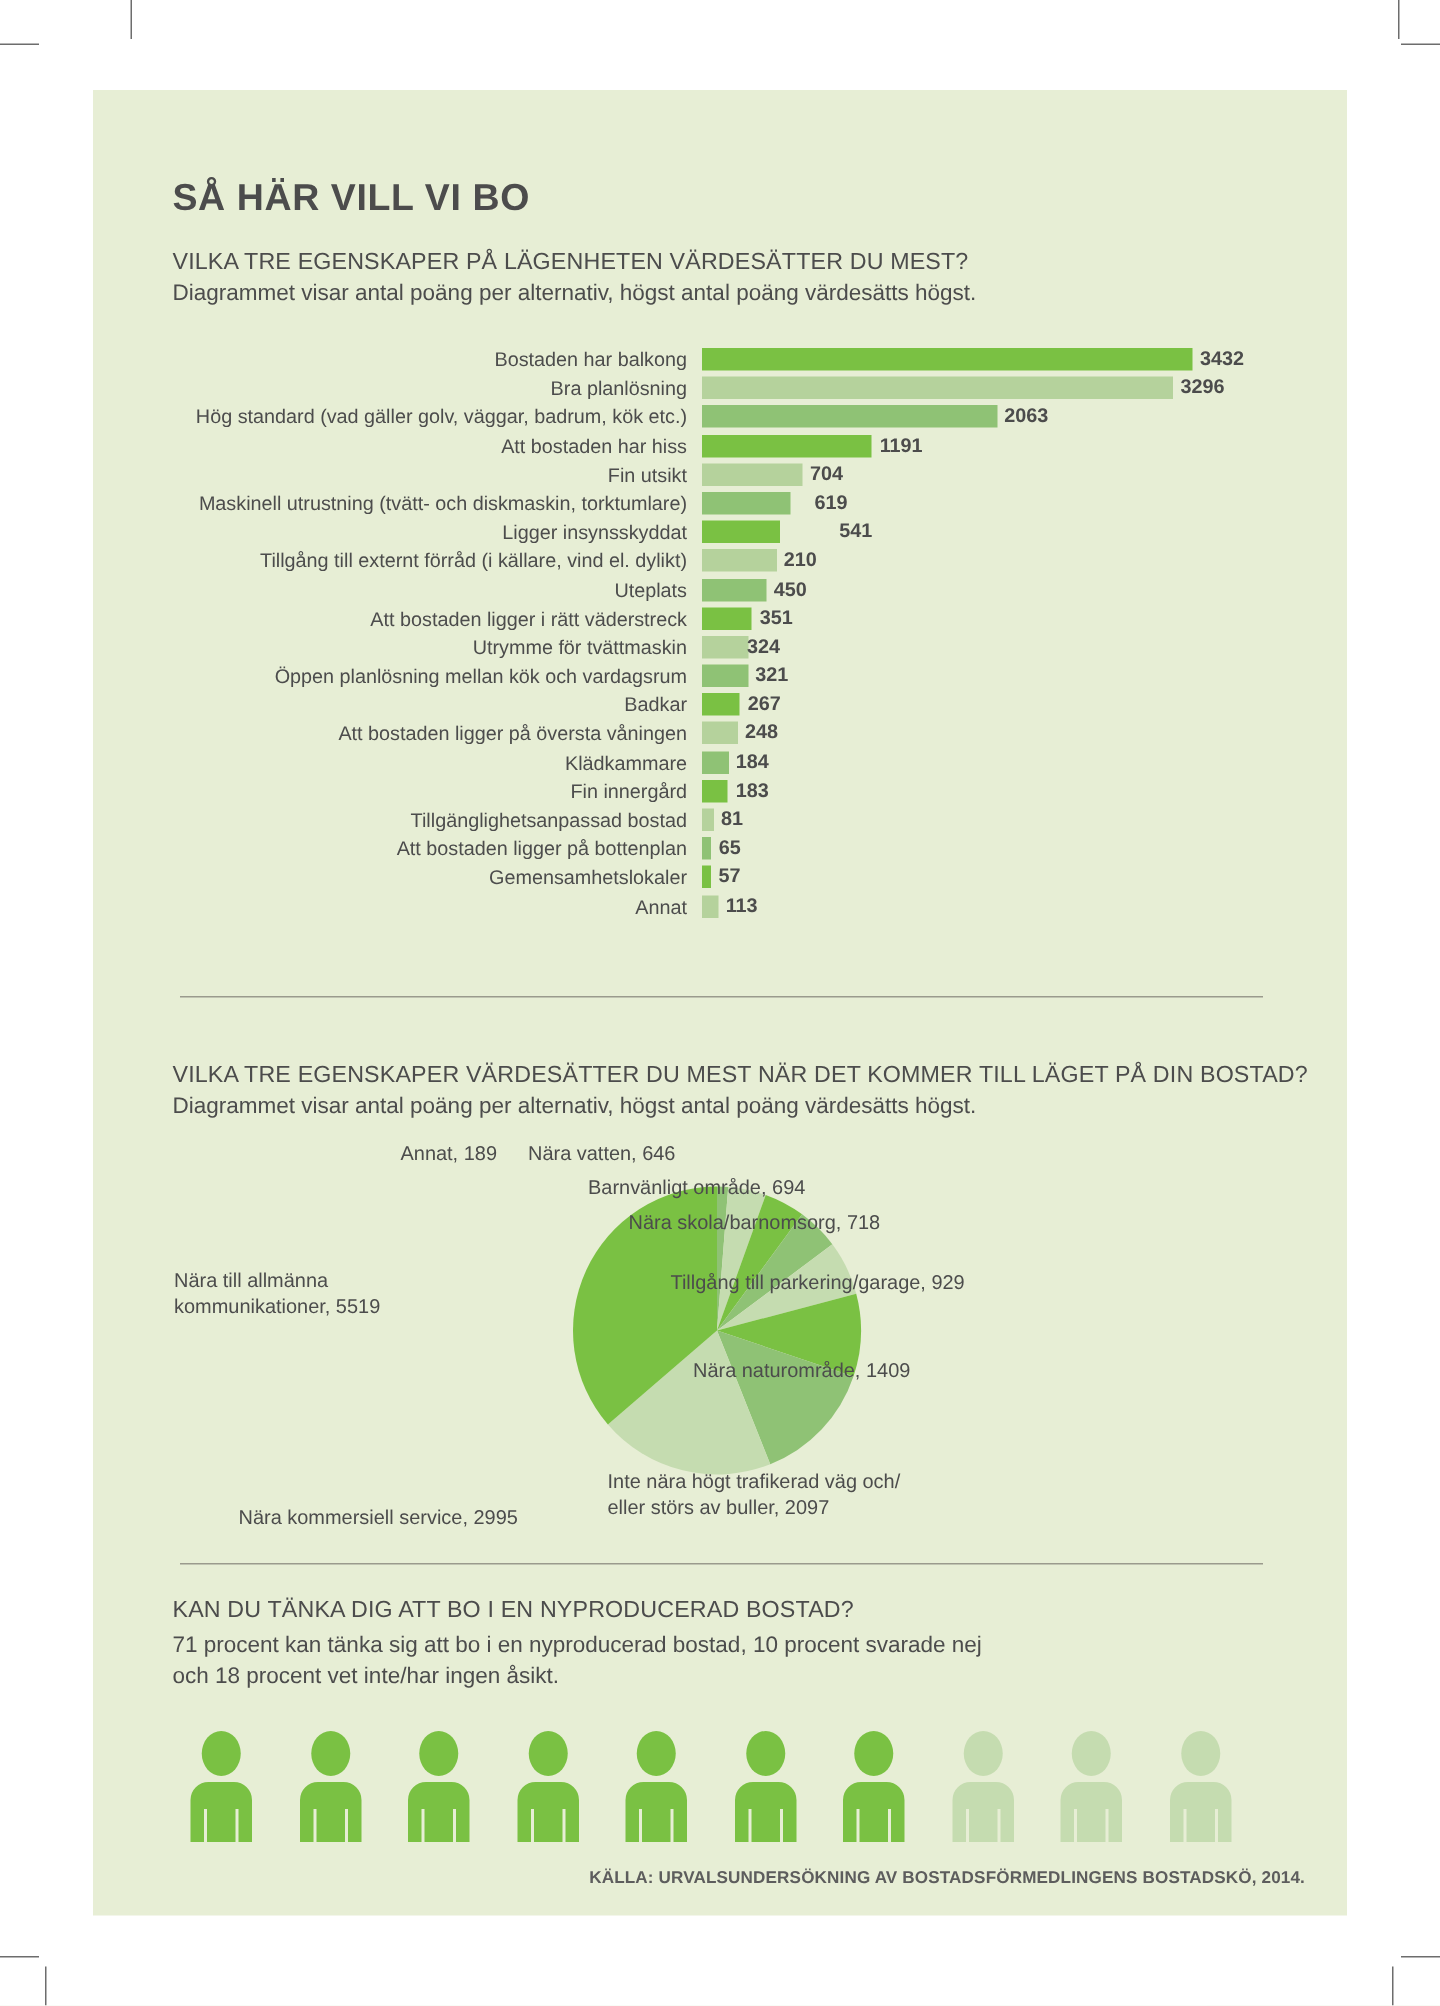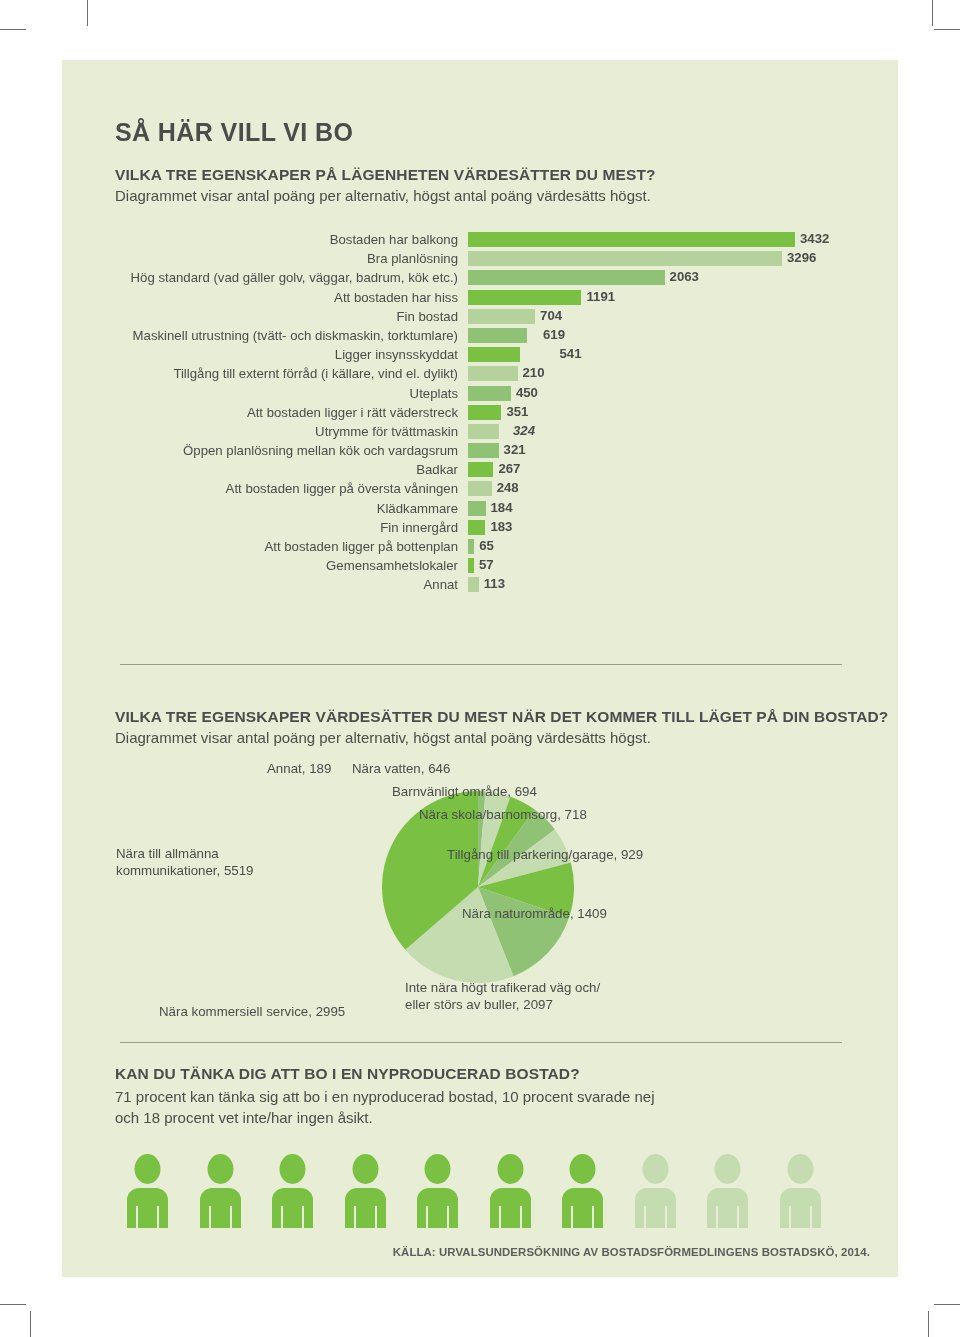--- a/index.html
+++ b/index.html
@@ -25,21 +25,21 @@
     background: #e7eed5;
   }
 
   
   .h1 {
     position: absolute; left: 53px; top: 58px;
     font-size: 25px; font-weight: bold; letter-spacing: .4px;
     color: #4c4c4c;
   }
   .sec-title {
-    font-size: 15.5px; font-weight: bold; color: #4c4c4c;
+    font-size: 15.5px; font-weight: normal; color: #4c4c4c;
     letter-spacing: .1px; white-space: nowrap;
   }
   .sec-sub {
     font-size: 15px; color: #4c4c4c; font-weight: normal;
     margin-top: 3px; white-space: nowrap;
   }
 
   #sec1-head { position:absolute; left:53px; top:106px; }
   #sec2-head { position:absolute; left:53px; top:628px;margin-top:20px; }
   #sec3-head { position:absolute; left:53px; top:1005px; }
@@ -138,21 +138,21 @@
           </div>
         </div>
         <div class="bar-row">
           <div class="bar-label">Att bostaden har hiss</div>
           <div class="bar-track">
             <div class="bar-fill" style="width: 113.478px; background: rgb(122, 193, 67);"></div>
             <span class="bar-val" style="left: 113.478px;">1191</span>
           </div>
         </div>
         <div class="bar-row">
-          <div class="bar-label">Fin bostad</div>
+          <div class="bar-label">Fin utsikt</div>
           <div class="bar-track">
             <div class="bar-fill" style="width: 67.0769px; background: rgb(181, 210, 156);"></div>
             <span class="bar-val" style="left: 67.0769px;">704</span>
           </div>
         </div>
         <div class="bar-row">
           <div class="bar-label">Maskinell utrustning (tvätt- och diskmaskin, torktumlare)</div>
           <div class="bar-track">
             <div class="bar-fill" style="width: 58.9781px; background: rgb(143, 194, 117);"></div>
             <span class="bar-val" style="left: 58.9781px; padding-left: 16px;">619</span>
@@ -183,21 +183,21 @@
           <div class="bar-label">Att bostaden ligger i rätt väderstreck</div>
           <div class="bar-track">
             <div class="bar-fill" style="width: 33.4432px; background: rgb(122, 193, 67);"></div>
             <span class="bar-val" style="left: 33.4432px;">351</span>
           </div>
         </div>
         <div class="bar-row">
           <div class="bar-label">Utrymme för tvättmaskin</div>
           <div class="bar-track">
             <div class="bar-fill" style="width: 30.8706px; background: rgb(181, 210, 156);"></div>
-            <span class="bar-val" style="left: 40px; font-style: italic;">324</span>
+            <span class="bar-val" style="left: 25px;">324</span>
           </div>
         </div>
         <div class="bar-row">
           <div class="bar-label">Öppen planlösning mellan kök och vardagsrum</div>
           <div class="bar-track">
             <div class="bar-fill" style="width: 30.5848px; background: rgb(143, 194, 117);"></div>
             <span class="bar-val" style="left: 30.5848px;">321</span>
           </div>
         </div>
         <div class="bar-row">
@@ -219,20 +219,27 @@
           <div class="bar-track">
             <div class="bar-fill" style="width: 17.5315px; background: rgb(143, 194, 117);"></div>
             <span class="bar-val" style="left: 17.5315px;">184</span>
           </div>
         </div>
         <div class="bar-row">
           <div class="bar-label">Fin innergård</div>
           <div class="bar-track">
             <div class="bar-fill" style="width: 17.4362px; background: rgb(122, 193, 67);"></div>
             <span class="bar-val" style="left: 17.4362px;">183</span>
+          </div>
+        </div>
+        <div class="bar-row">
+          <div class="bar-label">Tillgänglighetsanpassad bostad</div>
+          <div class="bar-track">
+            <div class="bar-fill" style="width: 7.71766px; background: rgb(181, 210, 156);"></div>
+            <span class="bar-val" style="left: 7.71766px;">81</span>
           </div>
         </div>
         <div class="bar-row">
           <div class="bar-label">Att bostaden ligger på bottenplan</div>
           <div class="bar-track">
             <div class="bar-fill" style="width: 6.19318px; background: rgb(143, 194, 117);"></div>
             <span class="bar-val" style="left: 6.19318px;">65</span>
           </div>
         </div>
         <div class="bar-row">

